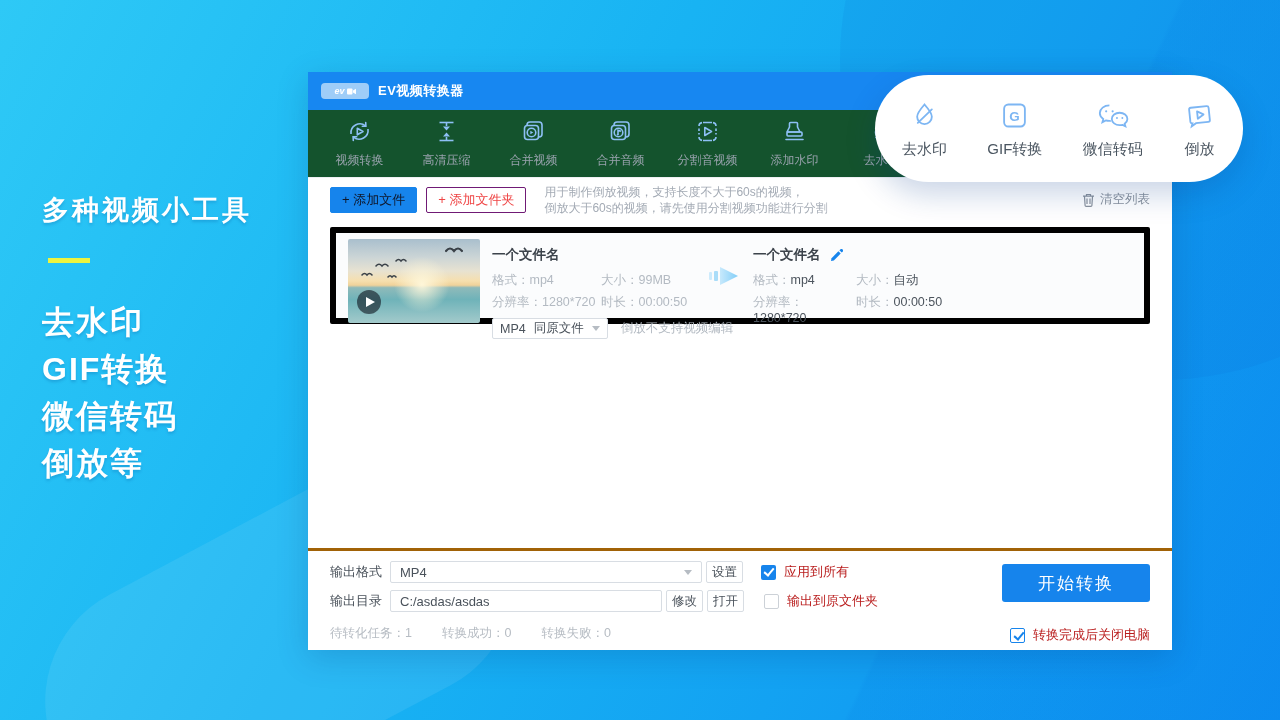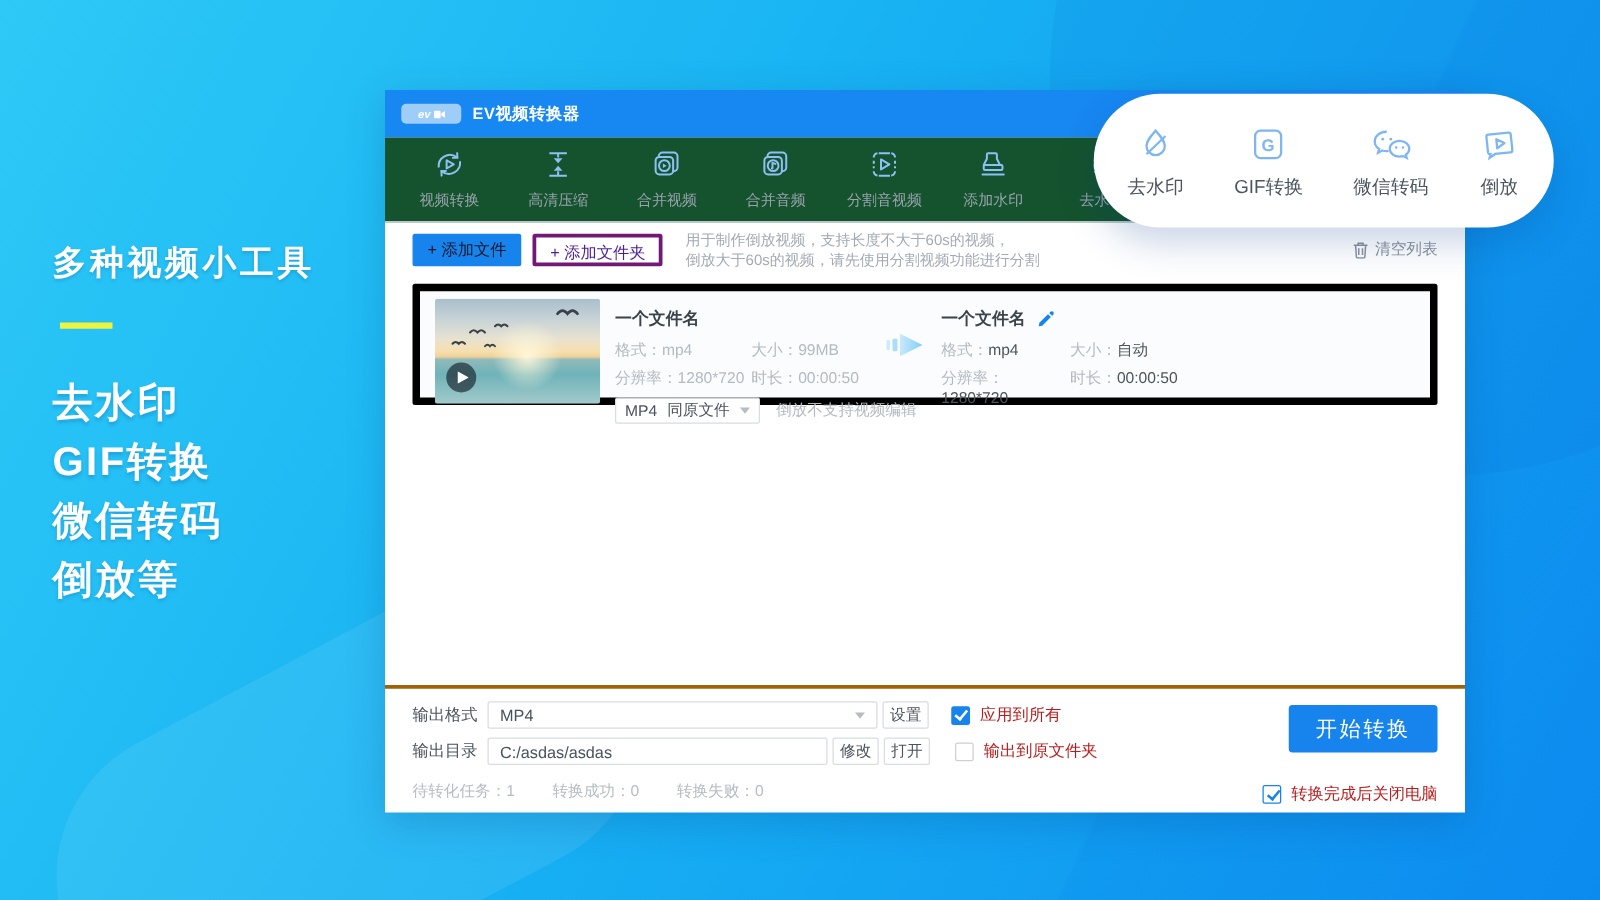--- a/index.html
+++ b/index.html
@@ -38,21 +38,21 @@
   .tool-item { width:87px; display:flex; flex-direction:column; align-items:center;
                justify-content:center; gap:7px; cursor:pointer; }
   .tool-label { font-size:12px; color:#9aa3ae; white-space:nowrap; }
 
   .content { position:relative; height:472px; }
 
   .action-row { display:flex; align-items:center; margin:8px 22px 0; height:27px; }
   .btn-sm { height:26px; line-height:24px; font-size:13px; border-radius:2px; padding:0 11px;
             cursor:pointer; white-space:nowrap; }
   .btn-primary-sm { background:#1684ec; border:1px solid #1684ec; color:#0f172a; }
-  .btn-outline-sm { background:#fff; border:3px solid #701a75; color:#4c1d95; margin-left:9px; }
+  .btn-outline-sm { background:#fff; border:1px solid #701a75; color:#ef4444; margin-left:9px; }
   .hint { margin-left:18px; color:#a3aab4; font-size:12px; line-height:16px; }
   .clear-list { margin-left:auto; color:#8a929c; font-size:12.5px; display:flex;
                 align-items:center; gap:5px; cursor:pointer; }
 
   .file-card { margin:14px 22px 13px; height:97px; background:#fbfcfd; border:6px solid #000000;
                border-radius:2px; display:flex; }
   .thumb { width:132px; height:84px; margin:6px 0 0 12px; position:relative; border-radius:2px;
            overflow:hidden; flex:none;
            background:
              radial-gradient(circle at 56% 54%, rgba(255,248,220,0.95), rgba(255,240,200,0) 32%),
@@ -89,21 +89,21 @@
               color:#4a525b; font-size:12.5px; padding:0 5px; margin-left:4px; cursor:pointer;
               display:flex; align-items:center; }
   .cb-group { display:flex; align-items:center; gap:8px; margin-left:18px; cursor:pointer; }
   .cb { width:15px; height:15px; border-radius:2px; position:relative; flex:none; }
   .cb-fill { background:#1684ec; color:#fff; }
   .cb-empty { background:#fff; border:1px solid #ccd1d7; }
   .cb-outline { background:#fff; border:1px solid #1684ec; color:#1684ec; }
   .cb-fill::after, .cb-outline::after { content:""; position:absolute; left:4.5px; top:1.5px;
       width:4px; height:8px; border:solid currentColor; border-width:0 2px 2px 0; transform:rotate(40deg); }
   .cb-label { font-size:13px; color:#b91c1c; white-space:nowrap; }
-  .start-btn { position:absolute; right:22px; top:13px; width:119px; height:38px; background:#1684ec;
+  .start-btn { position:absolute; right:22px; top:13px; width:148px; height:38px; background:#1684ec;
                color:#fff; font-size:17px; border:none; border-radius:3px; cursor:pointer;
                letter-spacing:2px; }
   .stats-row { margin-top:13px; display:flex; gap:30px; font-size:12.5px; color:#b6bcc3; }
   .shutdown { position:absolute; right:22px; top:75px; display:flex; align-items:center; gap:8px; cursor:pointer; }
 
   
   .pill { position:absolute; left:875px; top:75px; width:368px; height:107px; background:#fff;
           border-radius:54px; box-shadow:0 12px 30px rgba(10,60,140,0.22); z-index:10;
           display:flex; align-items:center; justify-content:space-between; padding:0 27px; }
   .pill-item { display:flex; flex-direction:column; align-items:center; gap:8px; cursor:pointer; }

